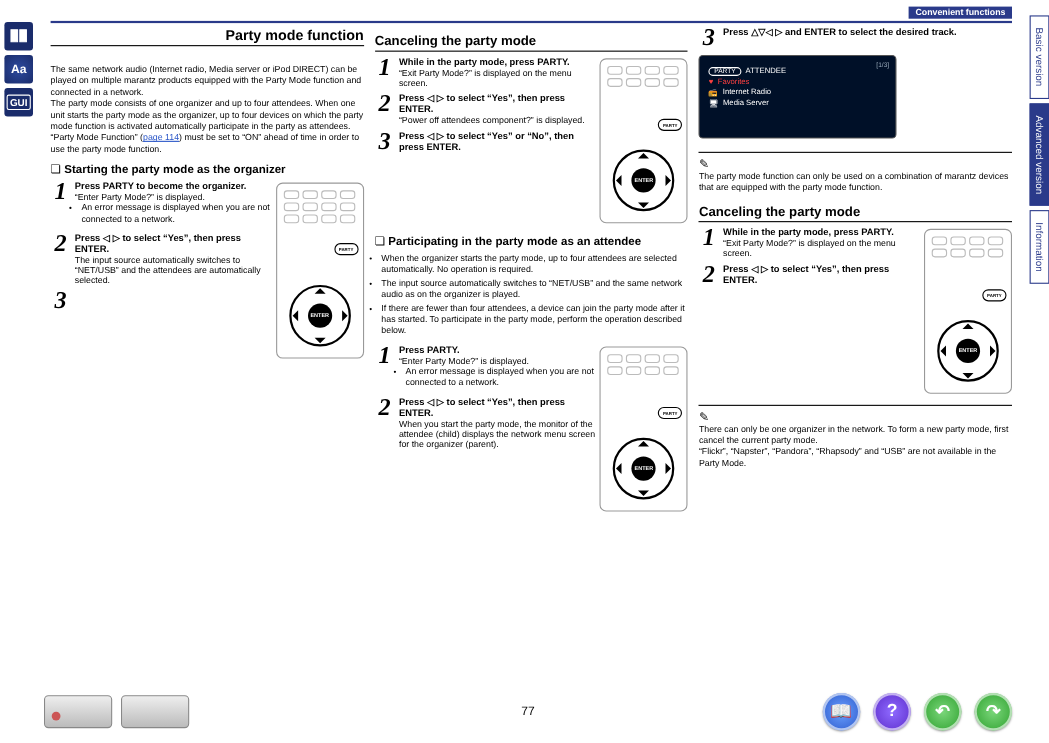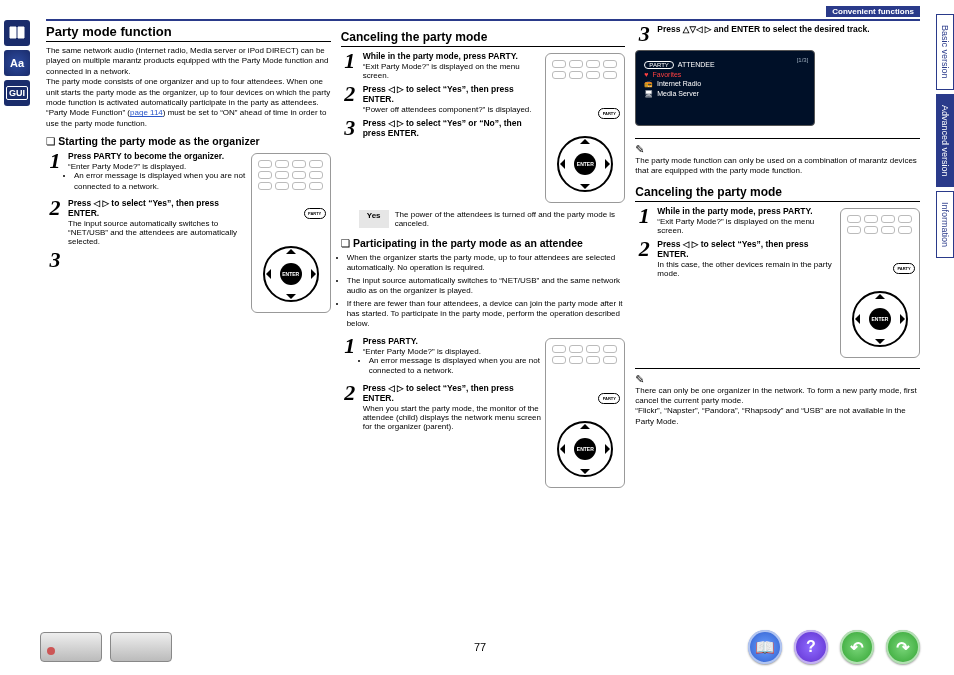--- a/index.html
+++ b/index.html
@@ -23,21 +23,21 @@
   
   .hdr { position:absolute; left:46px; right:34px; top:6px; height:14px; }
   .hdr .line { position:absolute; left:0; right:0; top:13px; height:2px; background:#2a3a8a; }
   .hdr .chip { position:absolute; right:0; top:0; background:#2a3a8a; color:#fff; font-size:8px; padding:1px 6px; font-weight:bold; }
 
   
   .page { position:absolute; left:46px; right:34px; top:24px; bottom:52px; display:flex; gap:10px; }
   .col { flex:1 1 0; display:flex; flex-direction:column; }
   .col + .col { border-left: none; }
 
-  h1.title { font-size: 13px; font-weight: bold; border-bottom: 1px solid #000; padding-bottom: 2px; margin-bottom: 4px; }
+  h1.title { font-size: 13px; font-weight: bold; border-bottom: 1px solid #000; padding-bottom: 2px; margin-bottom: 16px; text-align: right; }
   h2.sec   { font-size: 12px; font-weight: bold; margin: 6px 0 4px; }
   h3.sub   { font-size: 10.5px; font-weight: bold; margin: 6px 0 4px; }
   h3.sub::before { content: "❏ "; font-weight: normal; }
   p, li { line-height: 1.3; }
   .small { font-size: 8px; }
   ul.bul { list-style: disc; margin-left: 6px; }
   ul.bul li { margin-bottom: 2px; }
 
   .link { color:#2a56c8; text-decoration: underline; }
 
@@ -222,24 +222,20 @@
           </div>
         </div>
       <div class="step">
           <div class="num">3</div>
           <div class="body">
             <div class="lead">Press ◁ ▷ to select “Yes” or “No”, then press ENTER.</div>
           </div>
         </div>
     </div>
 
-    <div class="yn">
-        <div class="k">Yes</div>
-        <div class="v">The power of the attendees is turned off and the party mode is canceled.</div>
-      </div>
 
     <h3 class="sub">Participating in the party mode as an attendee</h3>
     <ul class="bul small">
       <li>When the organizer starts the party mode, up to four attendees are selected automatically. No operation is required.</li>
       <li>The input source automatically switches to “NET/USB” and the same network audio as on the organizer is played.</li>
       <li>If there are fewer than four attendees, a device can join the party mode after it has started. To participate in the party mode, perform the operation described below.</li>
     </ul>
 
     <div class="steps-with-remote clearfix" style="margin-top:4px">
       <div class="remote slim">
@@ -334,21 +330,20 @@
           <div class="num">1</div>
           <div class="body">
             <div class="lead">While in the party mode, press PARTY.</div>
             <div class="desc">“Exit Party Mode?” is displayed on the menu screen.</div>
           </div>
         </div>
       <div class="step">
           <div class="num">2</div>
           <div class="body">
             <div class="lead">Press ◁ ▷ to select “Yes”, then press ENTER.</div>
-            <div class="desc">In this case, the other devices remain in the party mode.</div>
           </div>
         </div>
     </div>
 
     <div class="note">
       <span class="pen">✎</span>
       <p class="small">There can only be one organizer in the network. To form a new party mode, first cancel the current party mode.</p>
       <p class="small">“Flickr”, “Napster”, “Pandora”, “Rhapsody” and “USB” are not available in the Party Mode.</p>
     </div>
   </div>

